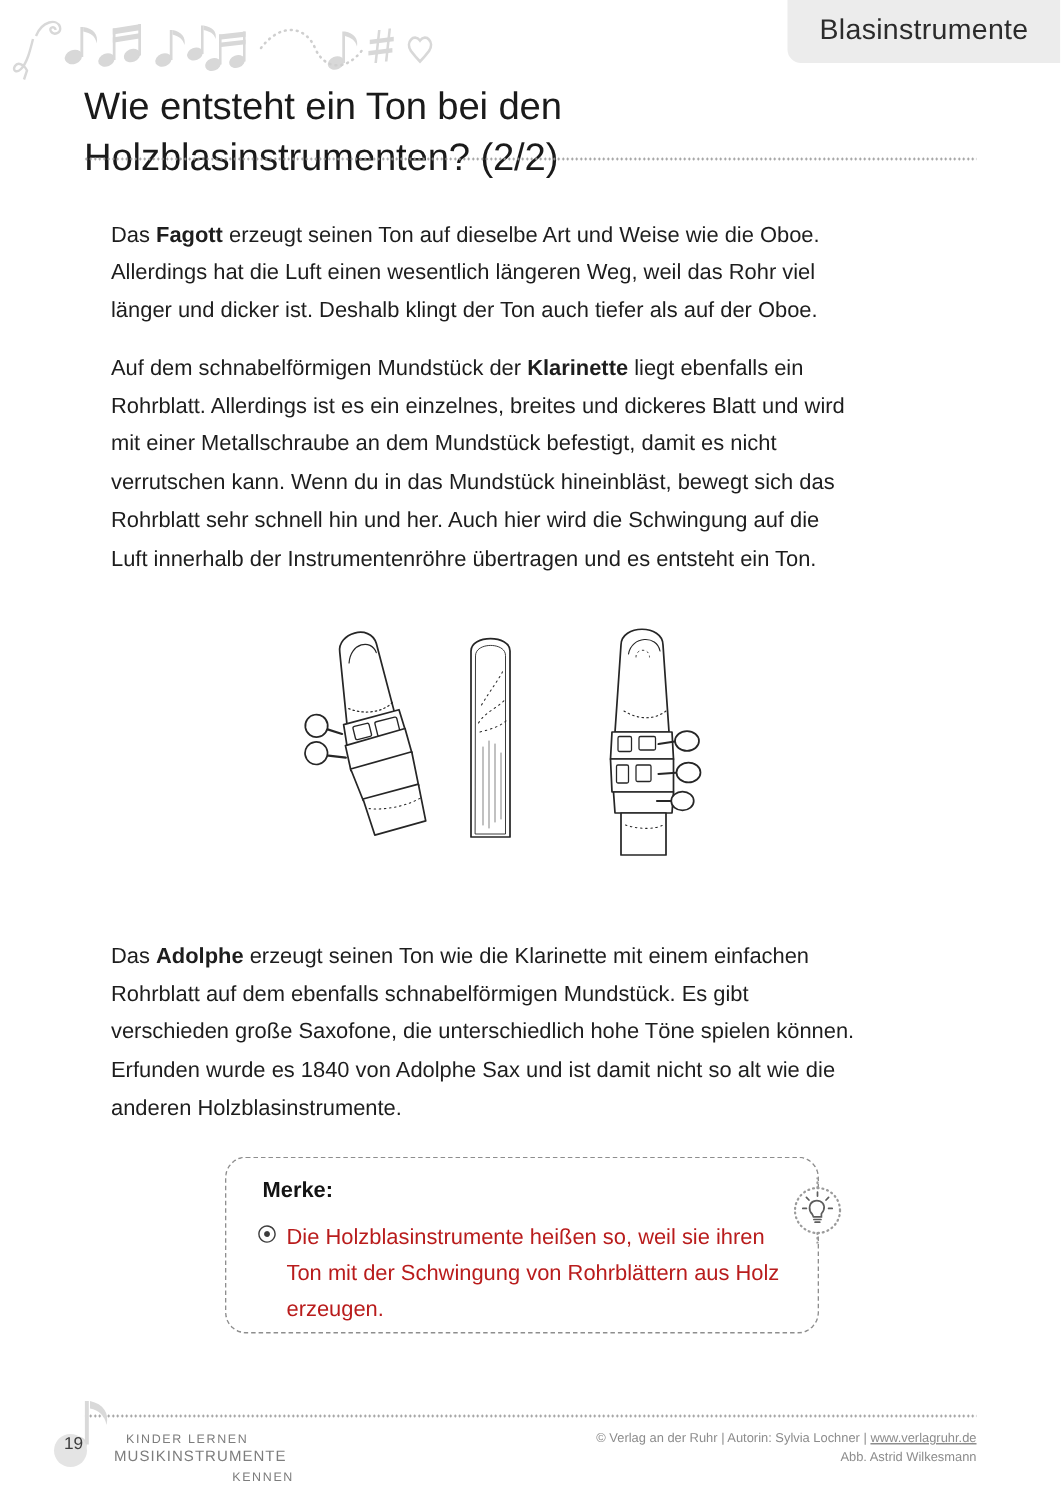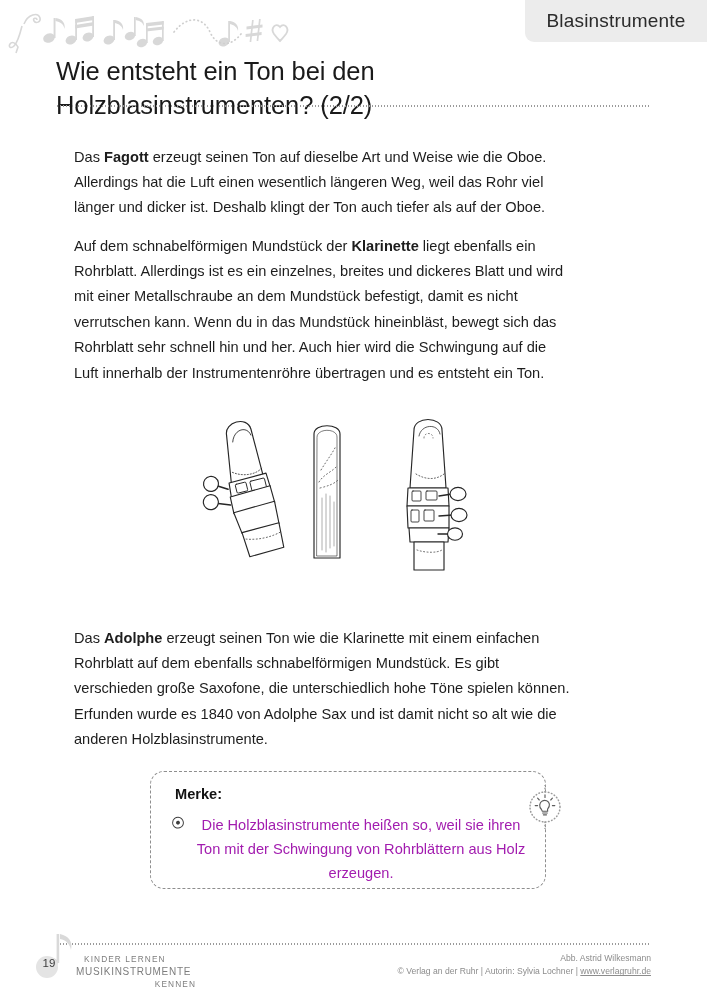--- a/index.html
+++ b/index.html
@@ -122,22 +122,21 @@
     color: #3d3d3d;
     line-height: 1;
   }
   .merke-text {
     position: absolute;
     left: 40px;
     top: 41px;
     width: 340px;
     font-size: 14.6px;
     line-height: 1.66;
-    color: #a21caf;
-    text-align: center;
+    color: #b91c1c;
   }
   .bulb-badge {
     position: absolute;
     right: -22px;
     top: 13px;
     width: 44px;
     height: 44px;
   }
 
   
@@ -346,17 +345,17 @@
   </svg>
   <div class="page-num-text">19</div>
 
   <div class="brand-logo">
     <div class="brand-l1">KINDER LERNEN</div>
     <div class="brand-l2">MUSIKINSTRUMENTE</div>
     <div class="brand-l3">KENNEN</div>
   </div>
 
   <div class="credits">
+    <div><span>© Verlag an der Ruhr | Autorin: Sylvia Lochner | </span><a href="#">www.verlagruhr.de</a></div>
     <div>Abb. Astrid Wilkesmann</div>
-    <div><span>© Verlag an der Ruhr | Autorin: Sylvia Lochner | </span><a href="#">www.verlagruhr.de</a></div>
   </div>
 
 </div>
 
 </body></html>

